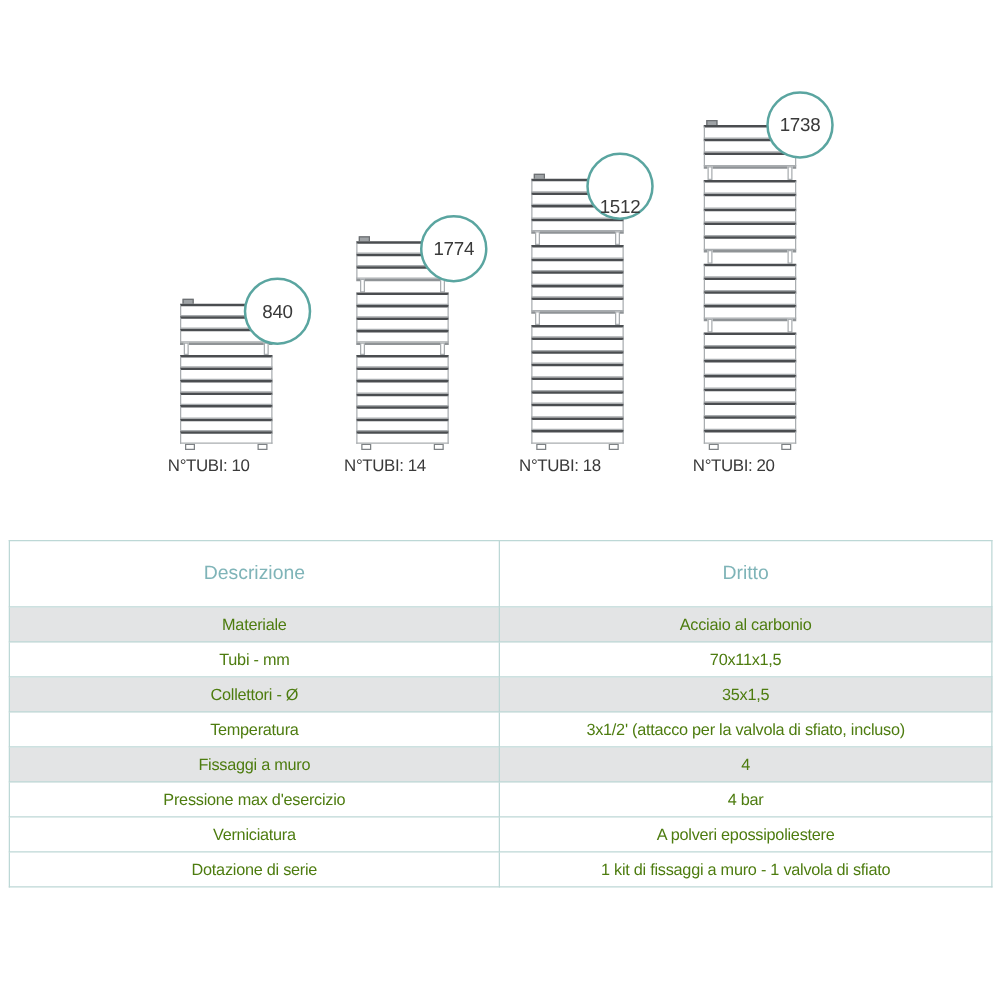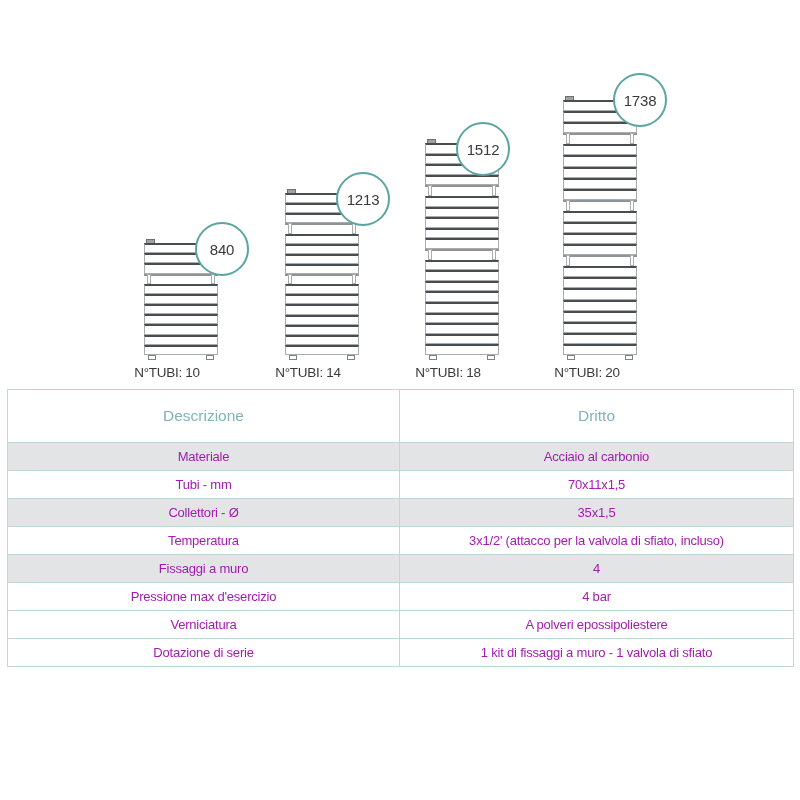--- a/index.html
+++ b/index.html
@@ -109,33 +109,33 @@
     font-size: 13.5px;
     color: #3a3a3a;
     letter-spacing: -0.3px;
     white-space: nowrap;
   }
 
   
   #spec-table {
     position: absolute;
     left: 7px;
-    top: 389px;
+    top: 432px;
     width: 786px;
     border-collapse: collapse;
     table-layout: fixed;
   }
   #spec-table col.c1 { width: 392px; }
   #spec-table col.c2 { width: 394px; }
   #spec-table th,
   #spec-table td {
     border: 1px solid #bdd8d6;
     text-align: center;
     font-weight: normal;
-    color: #a21caf;
+    color: #4d7c0f;
     font-size: 13px;
     padding: 0;
     height: 27px;
     letter-spacing: -0.2px;
   }
   #spec-table thead th {
     height: 52px;
     font-size: 15.5px;
     color: #7fb4b8;
     background: #ffffff;
@@ -199,21 +199,21 @@
       <div class="tube" style="top: 101.25px; height: 10.125px; width: 100%;"></div>
       <div class="tube" style="top: 111.375px; height: 10.125px; width: 100%;"></div>
       <div class="tube" style="top: 121.5px; height: 10.125px; width: 100%;"></div>
       <div class="tube" style="top: 131.625px; height: 10.125px; width: 100%;"></div>
       <div class="tube" style="top: 141.75px; height: 10.125px; width: 100%;"></div>
       <div class="tube" style="top: 151.875px; height: 10.125px; width: 100%;"></div>
       <div class="foot left"></div>
       <div class="foot right"></div>
     </div>
     <div class="callout" style="left: 336px; top: 172px;">
-      <span>1213</span>
+      <span>1774</span>
     </div>
     <div class="tubi-label" style="left: 228px;">N°TUBI: 14</div>
     <div class="radiator" style="left: 425px; width: 74px; height: 212px;">
       <div class="top-nub"></div>
       <div class="tube" style="top: 0px; height: 10.6px; width: 100%;"></div>
       <div class="tube" style="top: 10.6px; height: 10.6px; width: 100%;"></div>
       <div class="tube" style="top: 21.2px; height: 10.6px; width: 100%;"></div>
       <div class="tube" style="top: 31.8px; height: 10.6px; width: 100%;"></div>
       <div class="gap" style="top: 42.4px; height: 10.6px; width: 100%;">
         <div class="lid"></div>
@@ -235,21 +235,21 @@
       <div class="tube" style="top: 137.8px; height: 10.6px; width: 100%;"></div>
       <div class="tube" style="top: 148.4px; height: 10.6px; width: 100%;"></div>
       <div class="tube" style="top: 159px; height: 10.6px; width: 100%;"></div>
       <div class="tube" style="top: 169.6px; height: 10.6px; width: 100%;"></div>
       <div class="tube" style="top: 180.2px; height: 10.6px; width: 100%;"></div>
       <div class="tube" style="top: 190.8px; height: 10.6px; width: 100%;"></div>
       <div class="tube" style="top: 201.4px; height: 10.6px; width: 100%;"></div>
       <div class="foot left"></div>
       <div class="foot right"></div>
     </div>
-    <div class="callout" style="left: 456px; top: 122px;">
+    <div class="callout" style="left: 469px; top: 122px; align-items: flex-end;">
       <span>1512</span>
     </div>
     <div class="tubi-label" style="left: 368px;">N°TUBI: 18</div>
     <div class="radiator" style="left: 563px; width: 74px; height: 255px;">
       <div class="top-nub"></div>
       <div class="tube" style="top: 0px; height: 11.087px; width: 100%;"></div>
       <div class="tube" style="top: 11.087px; height: 11.087px; width: 100%;"></div>
       <div class="tube" style="top: 22.1739px; height: 11.087px; width: 100%;"></div>
       <div class="gap" style="top: 33.2609px; height: 11.087px; width: 100%;">
         <div class="lid"></div>

